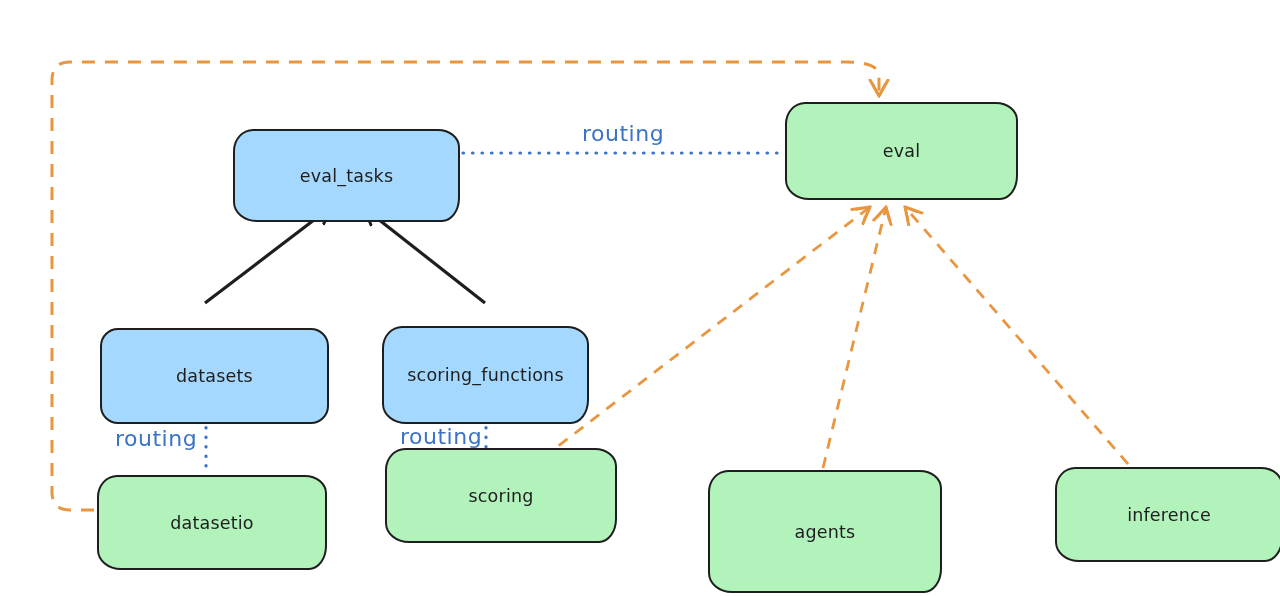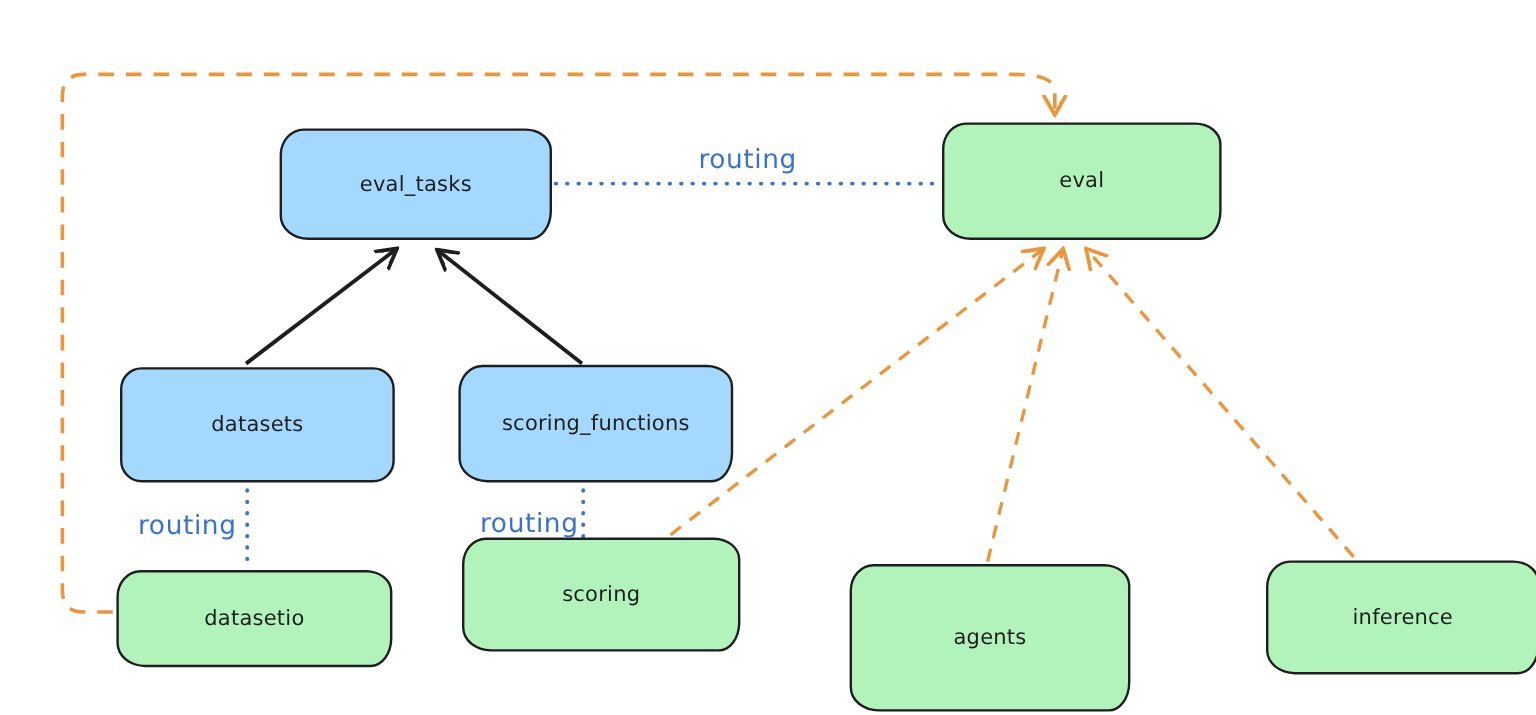--- a/index.html
+++ b/index.html
@@ -25,29 +25,29 @@
   .node{
     position:absolute;
     display:flex;align-items:center;justify-content:center;
     border:2.5px solid var(--ink);
     color:var(--ink);
     font-size:17.5px;
     letter-spacing:.2px;
     box-sizing:border-box;
     border-radius:20px 22px 18px 24px / 22px 18px 24px 20px;
   }
-  .node.blue{background:var(--blue-fill);}
+  .node.blue{background:var(--blue-fill);margin-top:22px;}
   .node.green{background:var(--green-fill);}
 
   
   #n-eval_tasks{left:233px;top:107px;width:227px;height:93px;}
   #n-eval{left:785px;top:102px;width:233px;height:98px;}
   #n-datasets{left:100px;top:306px;width:229px;height:96px;border-radius:18px;}
-  #n-scoring_functions{left:382px;top:304px;width:229px;height:98px;}
-  #n-datasetio{left:97px;top:475px;width:230px;height:81px;}
+  #n-scoring_functions{left:382px;top:304px;width:207px;height:98px;}
+  #n-datasetio{left:97px;top:475px;width:230px;height:95px;}
   #n-scoring{left:385px;top:448px;width:232px;height:95px;}
   #n-agents{left:708px;top:470px;width:234px;height:123px;}
   #n-inference{left:1055px;top:467px;width:228px;height:95px;}
 
   .edge-label{
     position:absolute;
     color:var(--routing-blue);
     font-size:22px;
     font-weight:400;
     letter-spacing:.5px;

